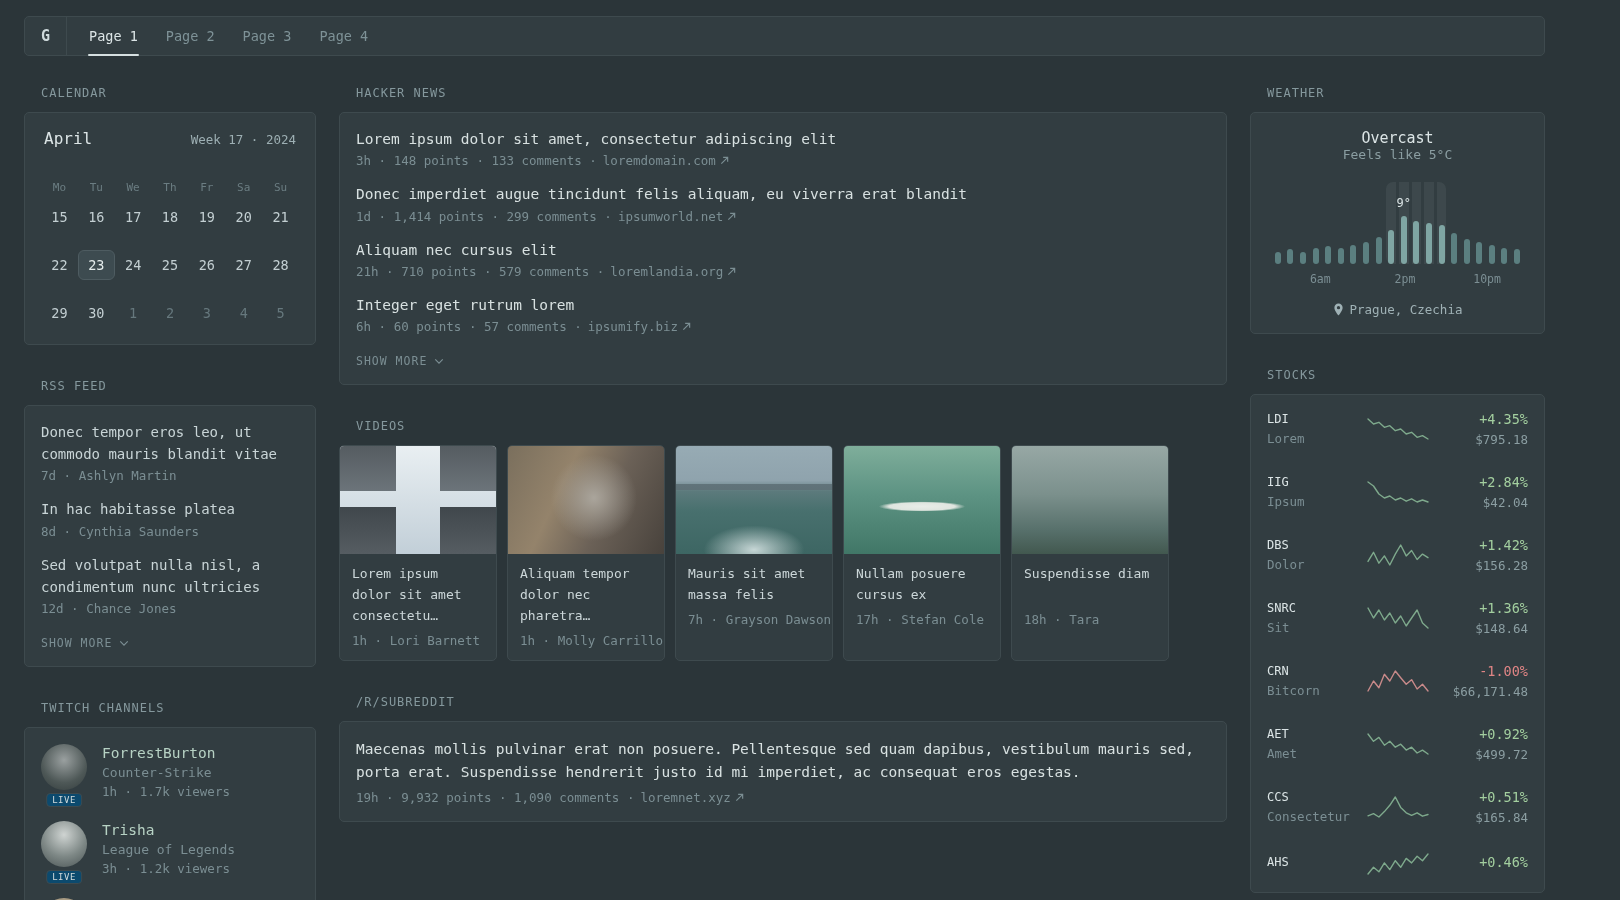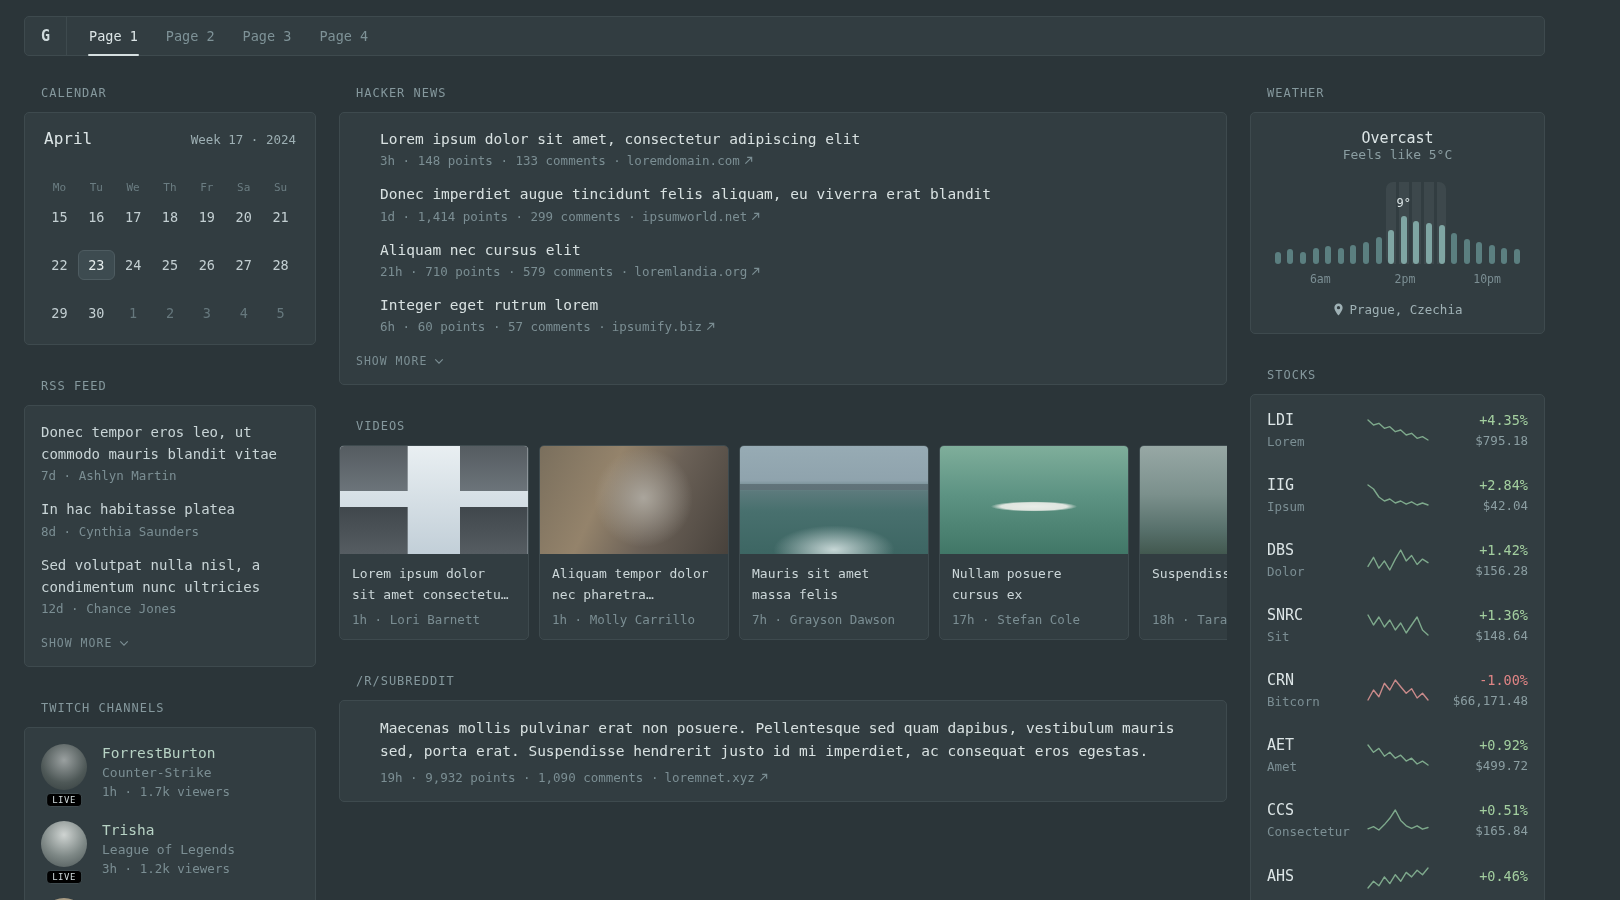--- a/index.html
+++ b/index.html
@@ -77,39 +77,39 @@
   
   .tw-item { display: flex; gap: 15px; margin-bottom: 22px; cursor: pointer; }
   .tw-item:last-child { margin-bottom: 0; min-height: 70px; }
   .tw-avatar-wrap { position: relative; flex: none; }
   .tw-avatar { width: 46px; height: 46px; border-radius: 50%; }
   .tw-item:nth-child(1) .tw-avatar { background: radial-gradient(circle at 50% 35%, #9aa0a0 0%, #4e5857 60%, #333c3d 100%); }
   .tw-item:nth-child(2) .tw-avatar { background: radial-gradient(circle at 50% 30%, #cfd4d2 0%, #7e8886 55%, #4a5454 100%); }
   .tw-item:nth-child(3) .tw-avatar { background: radial-gradient(circle at 50% 35%, #d9c9a8 0%, #8f8470 60%, #55504a 100%); }
   .tw-live {
     position: absolute; left: 50%; transform: translateX(-50%); bottom: -8px;
-    background: #000000; border: 1px solid #3e4a4e; border-radius: 4px;
+    background: #0c4a6e; border: 1px solid #3e4a4e; border-radius: 4px;
     font-size: 9px; letter-spacing: 0.5px; padding: 1px 5px; color: #d0dadc;
   }
   .tw-name { font-size: 14.5px; color: #b7d2c4; margin-top: 1px; }
   .tw-game { font-size: 13px; color: #7b8e93; margin-top: 4px; }
   .tw-meta { font-size: 12.5px; color: #7b8e93; margin-top: 4px; }
 
   
-  .hn-item { margin-bottom: 16px; margin-left: 24px; }
+  .hn-item { margin-bottom: 16px; }
   .hn-title { font-size: 14.5px; color: #d8e1e1; line-height: 1.4; cursor: pointer; }
   .hn-meta { display: flex; align-items: center; gap: 6px; font-size: 12.5px; color: #7b8e93; margin-top: 4px; }
   .hn-source { display: inline-flex; align-items: center; gap: 4px; color: #7b8e93; cursor: pointer; }
   .ext { width: 9px; height: 9px; }
   .ext path { fill: none; stroke: #7b8e93; stroke-width: 1.3; }
 
   
   .videos-row { display: flex; gap: 10px; overflow: hidden; }
   .video-card {
-    width: 190px; flex: none; background: #323d41;
+    width: 158px; flex: none; background: #323d41;
     border: 1px solid #3e4a4e; border-radius: 5px; overflow: hidden; cursor: pointer;
   }
   .video-thumb { width: 100%; height: 108px; }
   .video-body { padding: 10px 12px 12px; }
   .video-title { font-size: 13px; color: #ccd7d9; line-height: 1.6; min-height: 42px; }
   .video-meta { font-size: 12.5px; color: #7b8e93; margin-top: 6px; white-space: nowrap; }
 
   .video-thumb[data-thumb="sky-cross"] {
     background:
       linear-gradient(#555c61, #6c747a) left top / 36% 42% no-repeat,
@@ -166,21 +166,21 @@
     display: flex; align-items: center; justify-content: center; gap: 6px;
     margin-top: 14px; font-size: 12.5px; color: #9fb1b5;
   }
   .pin { width: 11px; height: 13px; }
   .pin path { fill: #9fb1b5; }
 
   
   .stock-row { display: flex; align-items: center; margin-bottom: 27px; cursor: pointer; }
   .stock-row:last-child { margin-bottom: 0; }
   .stock-left { width: 96px; flex: none; }
-  .stock-ticker { font-size: 15px; color: #dce5e6; }
+  .stock-ticker { font-size: 12px; color: #dce5e6; }
   .stock-name { font-size: 12.5px; color: #7b8e93; margin-top: 5px; }
   .stock-mid { flex: 1; display: flex; justify-content: center; }
   .spark { width: 64px; height: 24px; overflow: visible; }
   .spark polyline { fill: none; stroke: #7ea98c; stroke-width: 1.4; stroke-linejoin: round; stroke-linecap: round; }
   .stock-row[data-dir="down"] .spark polyline { stroke: #c98a8a; }
   .stock-right { width: 96px; flex: none; text-align: right; }
   .stock-change { font-size: 13.5px; color: #a3cf9f; }
   .stock-row[data-dir="down"] .stock-change { color: #e08585; }
   .stock-price { font-size: 12.5px; color: #8b9ea2; margin-top: 5px; }
 </style>

